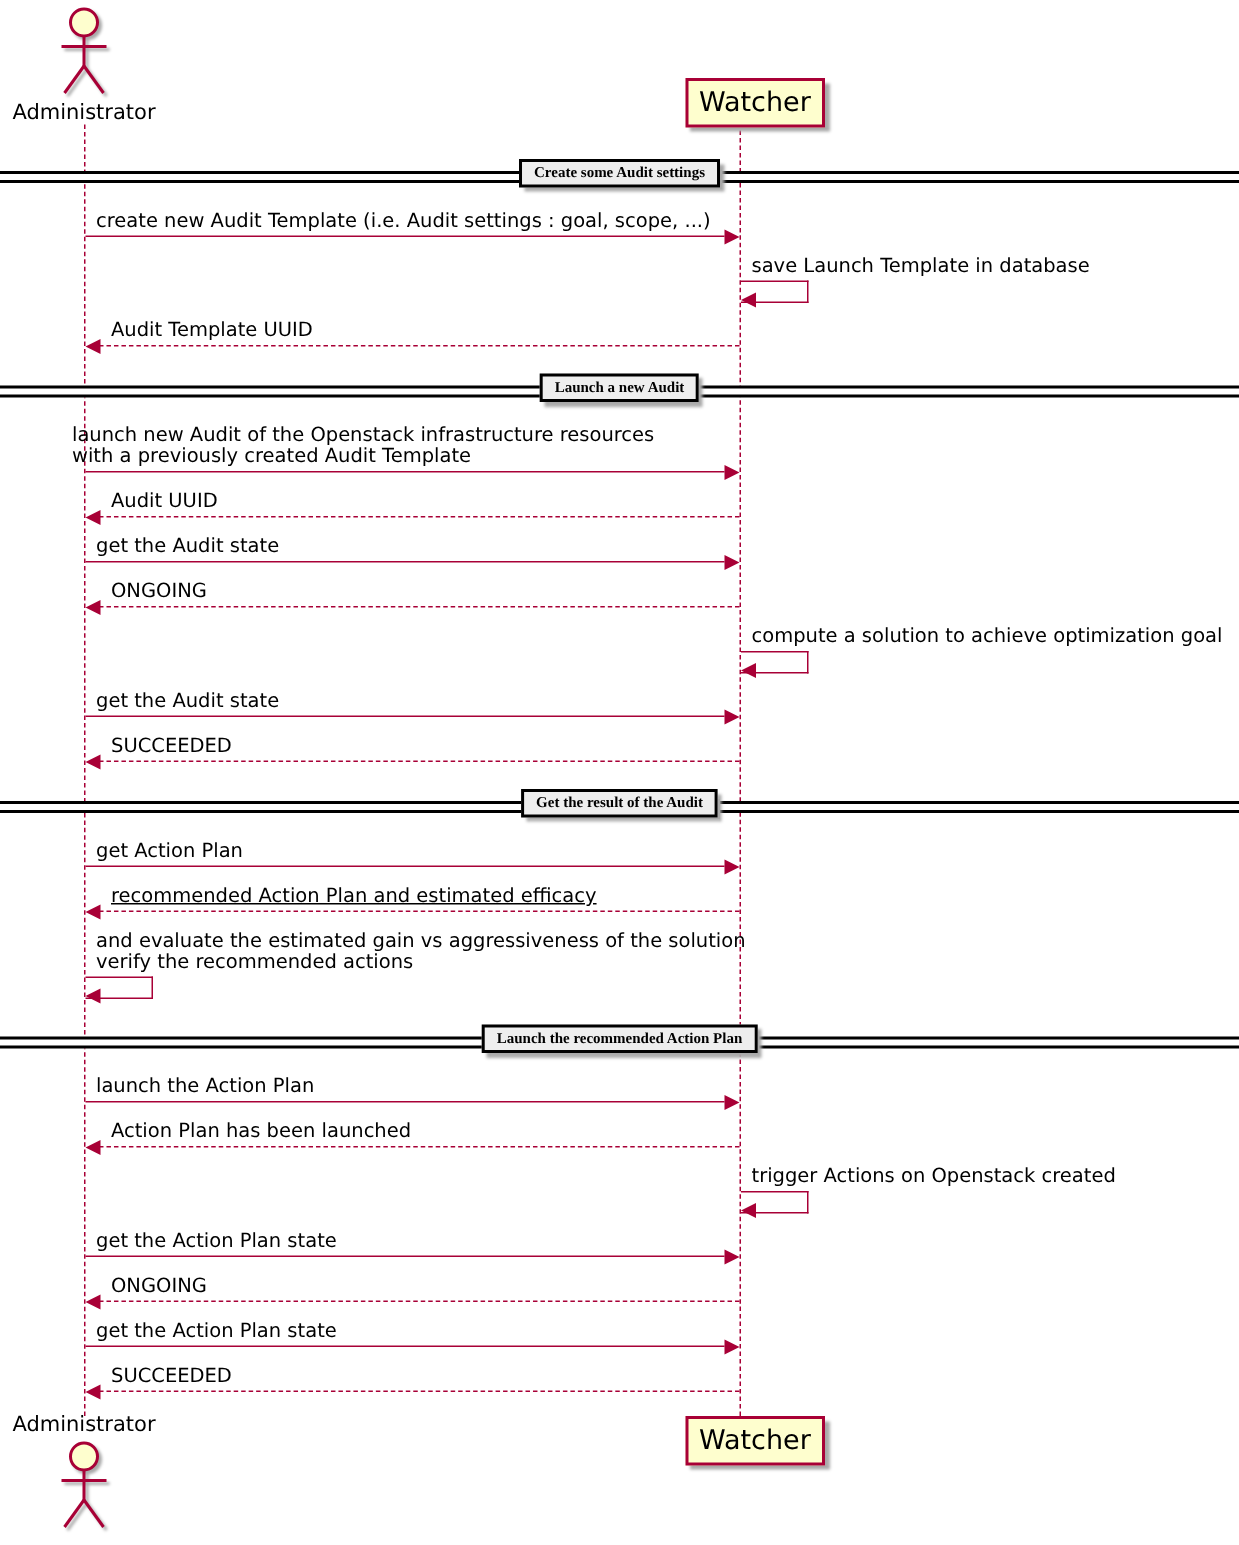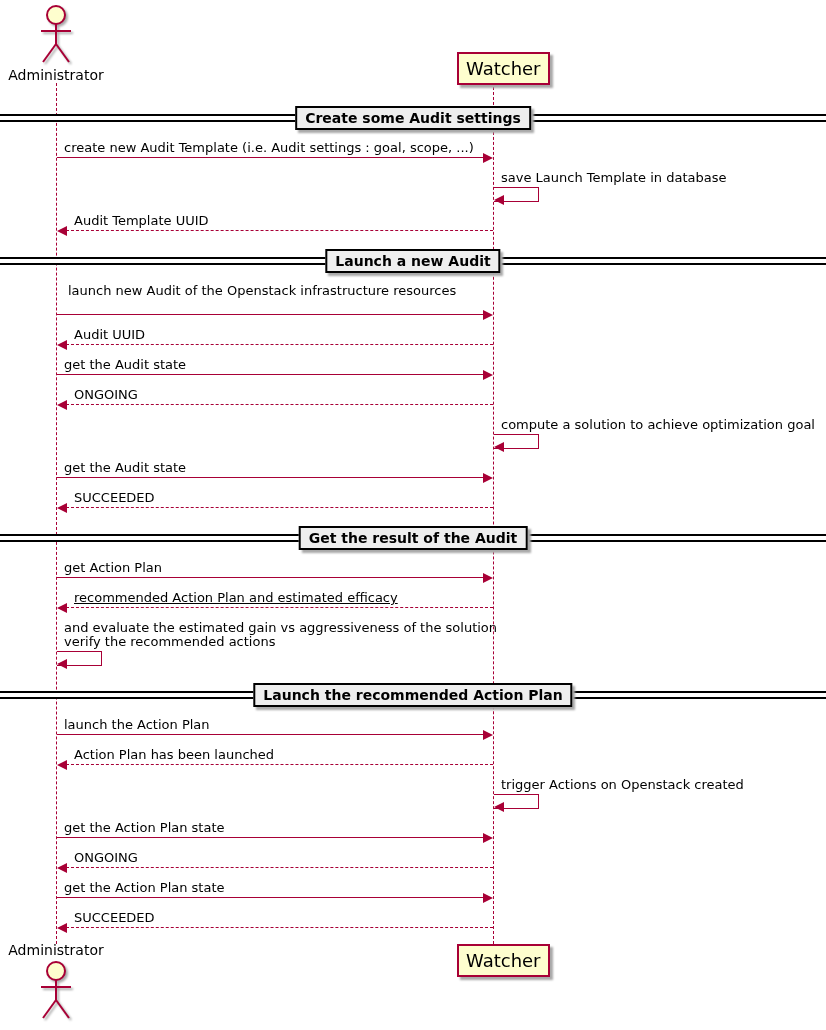--- a/index.html
+++ b/index.html
@@ -29,22 +29,22 @@
   .divider-band {
     position:absolute; left:0; width:826px; height:4px; background:#fff;
     border-top:2px solid var(--divider-border,#000);
     border-bottom:2px solid var(--divider-border,#000);
     z-index:2;
   }
   .divider-box {
     position:absolute; left:50%; transform:translateX(-50%);
     background:var(--divider-fill,#EEEEEE);
     border:2px solid var(--divider-border,#000);
-    padding:2px 8px; font-size:14px; font-weight:bold; white-space:nowrap;
-    box-shadow:3px 3px 2px var(--shadow,#A9A9A9); z-index:4;
+    padding:2px 8px; font-size:10px; font-weight:bold; white-space:nowrap;
+    box-shadow:3px 3px 2px var(--shadow,#A9A9A9); z-index:4;font-family:Liberation Serif, serif;
   }
   .pbox {
     position:absolute; background:var(--fill,#FEFECE);
     border:2px solid var(--line,#A80036);
     padding:4px 7px; font-size:18px; white-space:nowrap;
     box-shadow:3px 3px 2px var(--shadow,#A9A9A9); z-index:5;
   }
   .actor-wrap { position:absolute; z-index:5; }
   .actor-svg { filter:drop-shadow(2px 2px 1px var(--shadow,#A9A9A9)); }
   .actor-svg circle { fill:var(--fill,#FEFECE); stroke:var(--line,#A80036); stroke-width:2; }
@@ -75,22 +75,23 @@
       </div>
       <div class="selfloop" style="left: 494px; top: 187px;"></div>
       <div class="tri tri-l" style="left: 494px; top: 195px;"></div>
       <div class="mtext" style="left: 74px; top: 214px;">
         <div>Audit Template UUID</div>
       </div>
       <div class="hline dashed" style="left: 66px; top: 230px; width: 427px;"></div>
       <div class="tri tri-l" style="left: 57px; top: 226px;"></div>
       <div class="divider-band" style="top: 257px;"></div>
       <div class="divider-box" style="top: 249px;">Launch a new Audit</div>
-      <div class="mtext" style="left: 68px; top: 284px;">
+      <div class="mtext" style="left: 48px; top: 284px;">
         <div>launch new Audit of the Openstack infrastructure resources</div>
+        <div>with a previously created Audit Template</div>
       </div>
       <div class="hline" style="left: 57px; top: 314px; width: 426px;"></div>
       <div class="tri tri-r" style="left: 483px; top: 310px;"></div>
       <div class="mtext" style="left: 74px; top: 328px;">
         <div>Audit UUID</div>
       </div>
       <div class="hline dashed" style="left: 66px; top: 344px; width: 427px;"></div>
       <div class="tri tri-l" style="left: 57px; top: 340px;"></div>
       <div class="mtext" style="left: 64px; top: 358px;">
         <div>get the Audit state</div>

